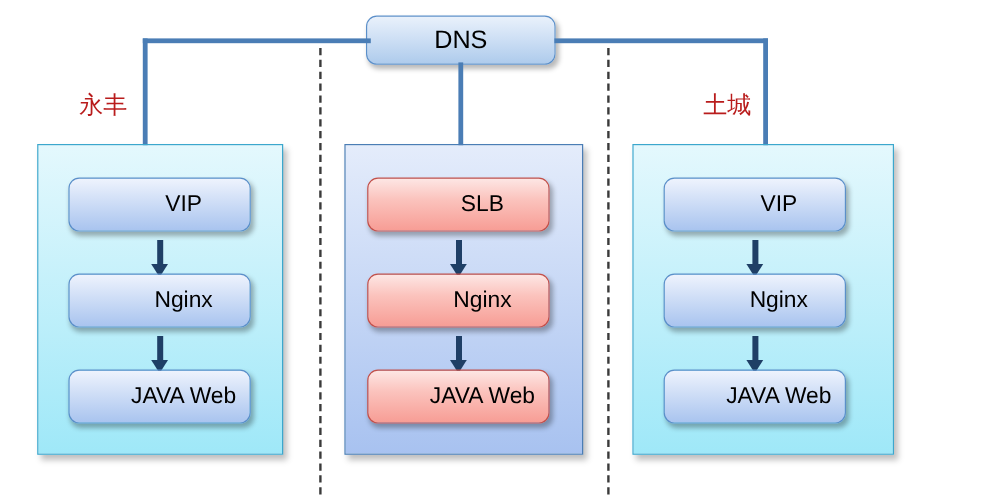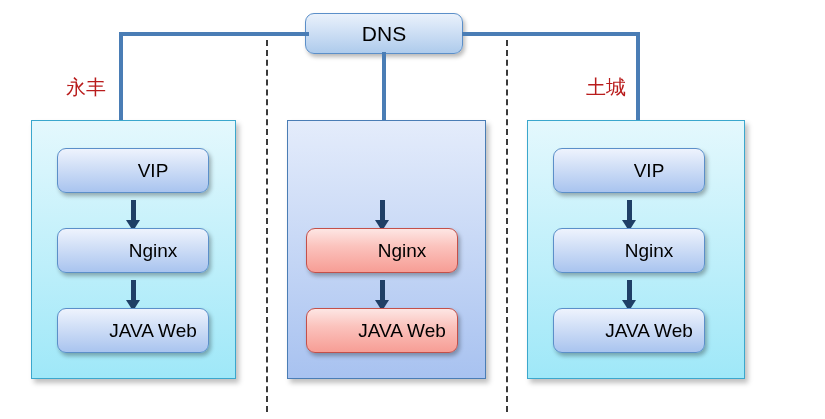--- a/index.html
+++ b/index.html
@@ -162,20 +162,23 @@
   <div class="node" style="left:57px; top:228px;">
     <span>Nginx</span>
   </div>
   <div class="inner-arrow" style="left:131px; top:280px;"></div>
   <div class="node" style="left:57px; top:308px;">
     <span>JAVA Web</span>
   </div>
 
   <div class="panel cloud" style="left:287px; width:199px;"></div>
 
+  <div class="node red" style="left:306px; top:148px;">
+    <span>SLB</span>
+  </div>
   <div class="inner-arrow" style="left:380px; top:200px;"></div>
   <div class="node red" style="left:306px; top:228px;">
     <span>Nginx</span>
   </div>
   <div class="inner-arrow" style="left:380px; top:280px;"></div>
   <div class="node red" style="left:306px; top:308px;">
     <span>JAVA Web</span>
   </div>
 
   <div class="site-label" style="left:562px; top:74px;margin-left:24px;">土城</div>

